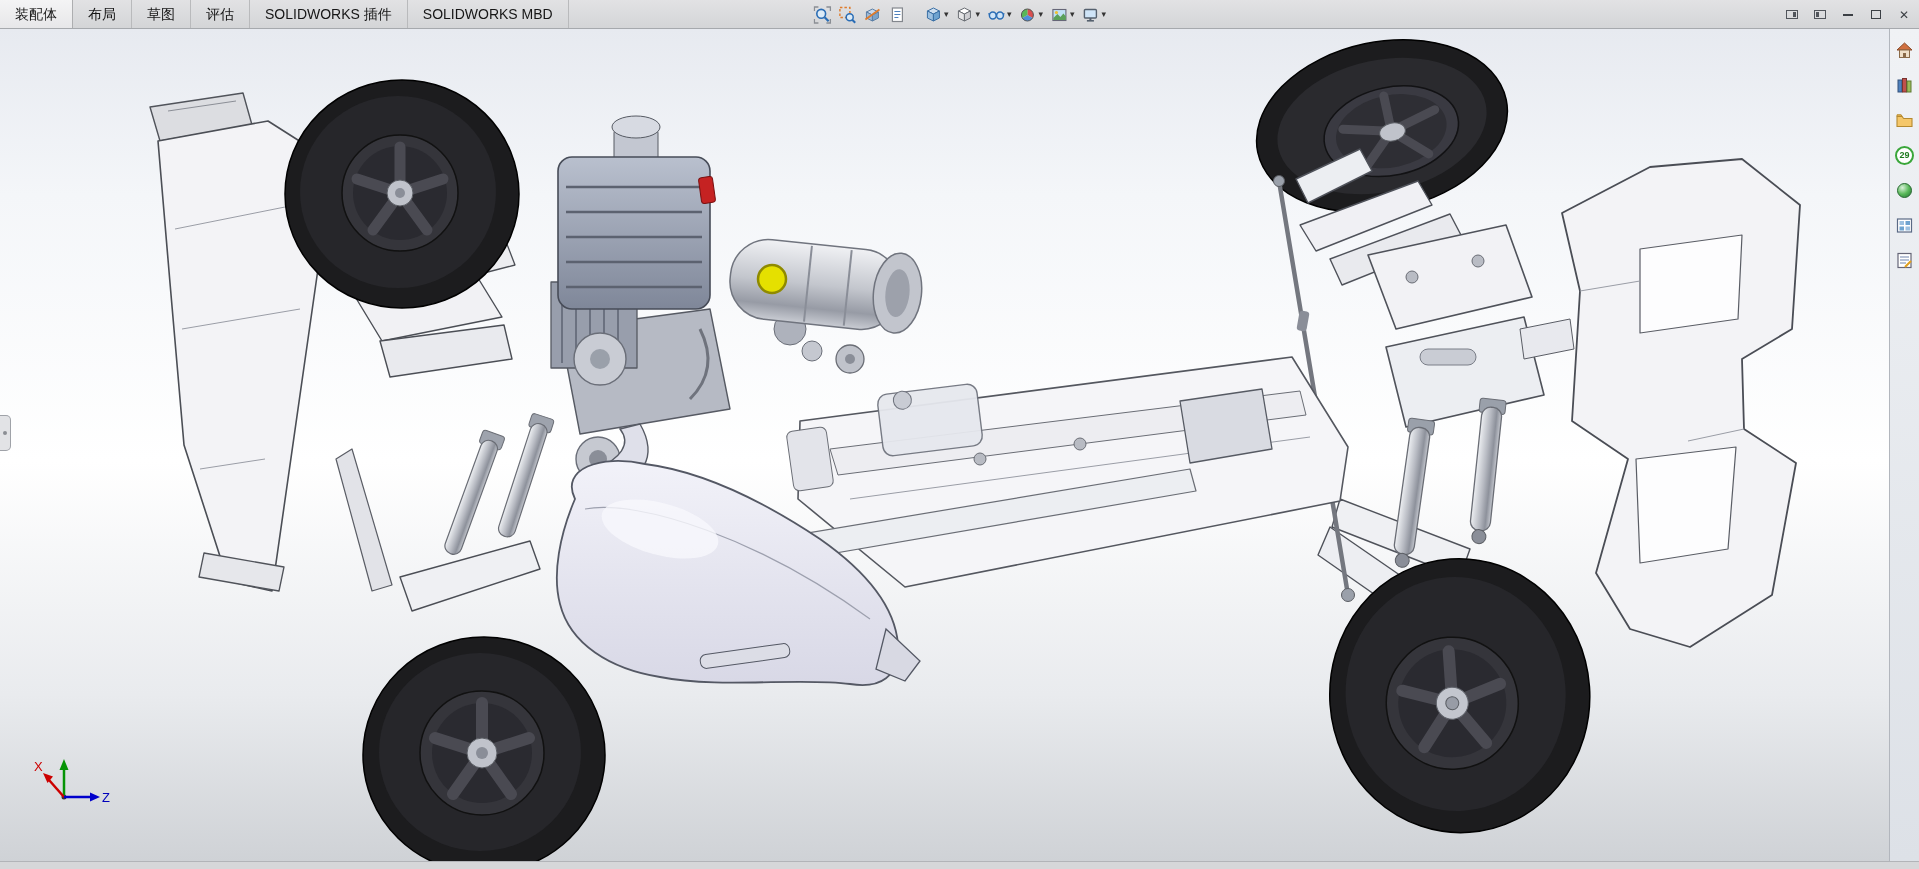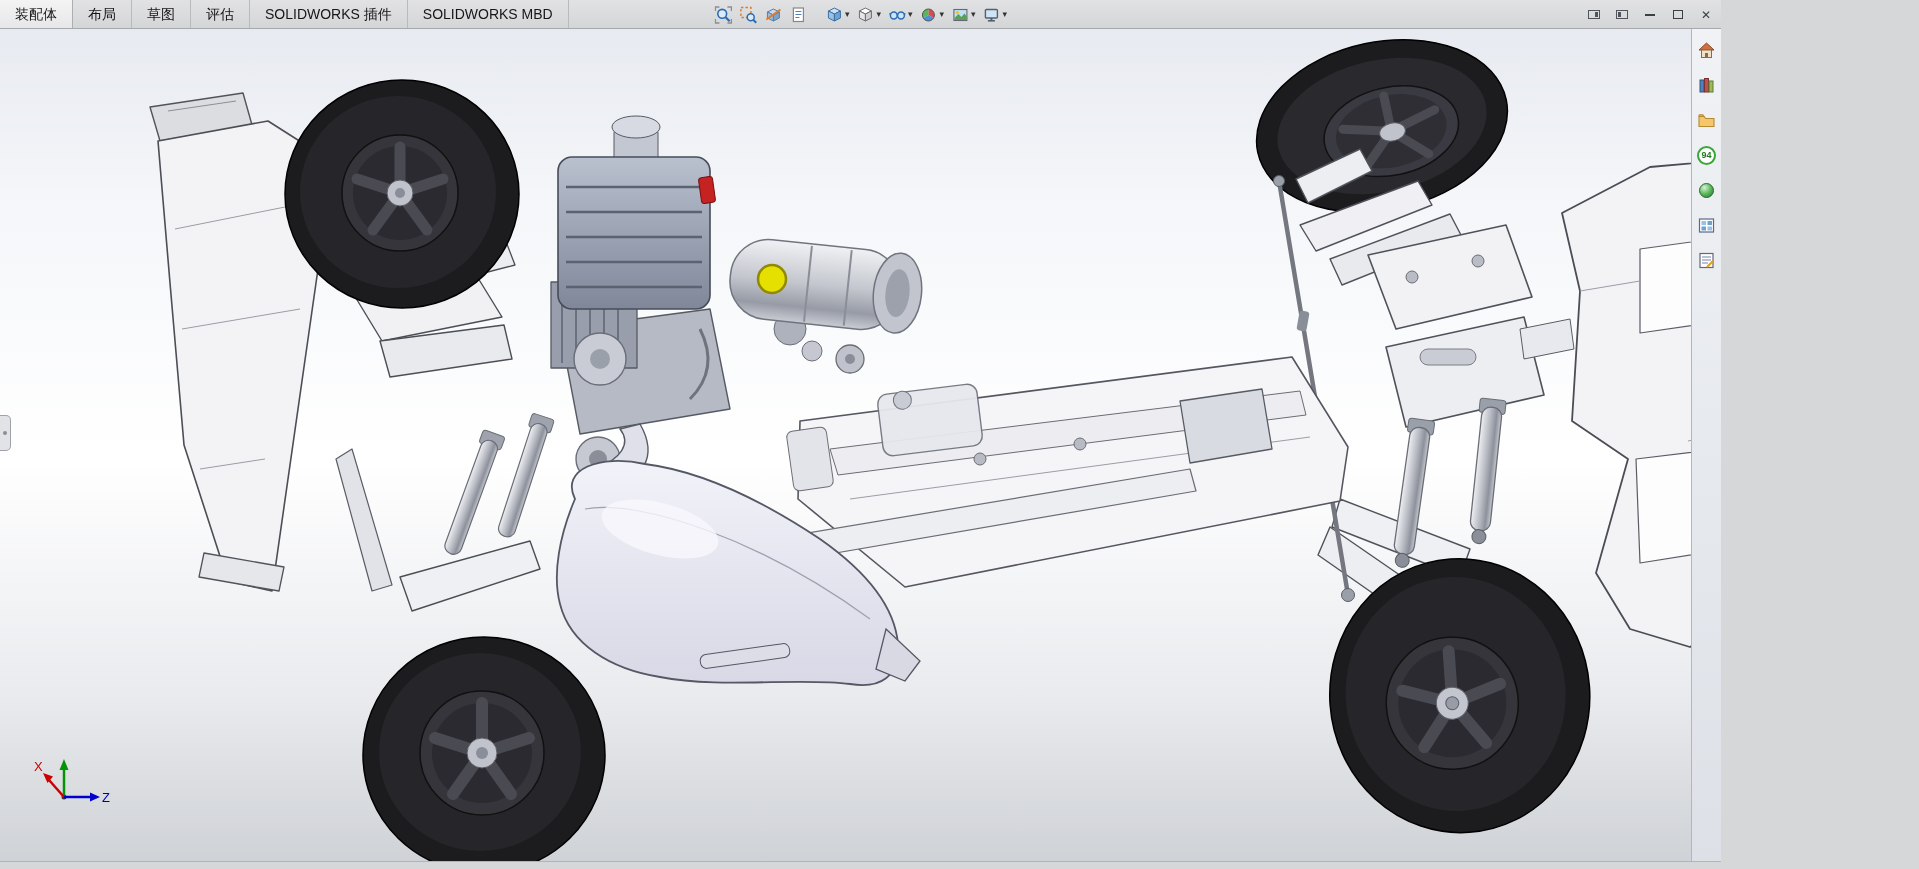--- a/index.html
+++ b/index.html
@@ -1,18 +1,18 @@
 <!DOCTYPE html>
 <html><head>
 <meta charset="utf-8">
 <style>
   * { margin:0; padding:0; box-sizing:border-box; }
   html,body { width:1919px; height:869px; overflow:hidden; }
   body { font-family:"Liberation Sans", sans-serif; background:#d6d7d9; }
-  .app { position:relative; width:1721px; height:869px; overflow:hidden;padding-left:16px; }
+  .app { position:relative; width:1919px; height:869px; overflow:hidden;padding-left:16px; }
 
   
   .topbar {
     position:absolute; top:0; left:0; right:0; height:29px;
     background:linear-gradient(#e2e2e4,#d4d5d7);
     border-bottom:1px solid #a6a9ad;
     display:flex; align-items:stretch;
   }
   .tabs { display:flex; height:100%; }
   .tab {
@@ -448,21 +448,21 @@
         <rect x="12" y="5" width="4" height="11" fill="#9bbb59" stroke="#5e7a33"></rect>
       </svg>
     </div>
     <div class="tp-item" title="file-explorer">
       <svg width="19" height="19" viewBox="0 0 19 19">
         <path d="M2,5.5 L7,5.5 L8.7,7.5 L17,7.5 L17,15.5 L2,15.5 Z" fill="#f5c76a" stroke="#b58a30" stroke-width="1.1"></path>
         <path d="M2,5.5 L2,3.8 L6.2,3.8 L7.2,5.5 Z" fill="#e8b653" stroke="#b58a30" stroke-width="1"></path>
       </svg>
     </div>
     <div class="tp-item" title="notifications">
-      <div class="tp-badge">94</div>
+      <div class="tp-badge">29</div>
     </div>
     <div class="tp-item" title="appearances-scenes">
       <svg width="19" height="19" viewBox="0 0 19 19">
         <defs>
           <radialGradient id="gSph" cx="0.35" cy="0.3" r="0.85">
             <stop offset="0" stop-color="#d9f0d9"></stop>
               <stop offset="0.55" stop-color="#58b858"></stop>
               <stop offset="1" stop-color="#2a7a3a"></stop>
           </radialGradient>
         </defs>

